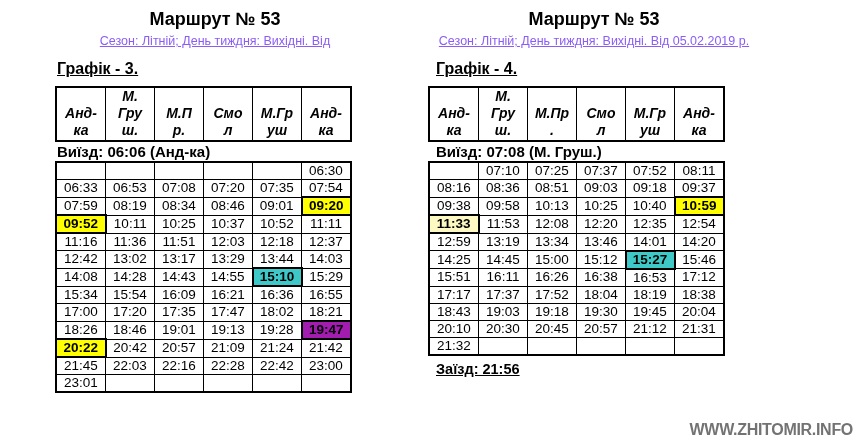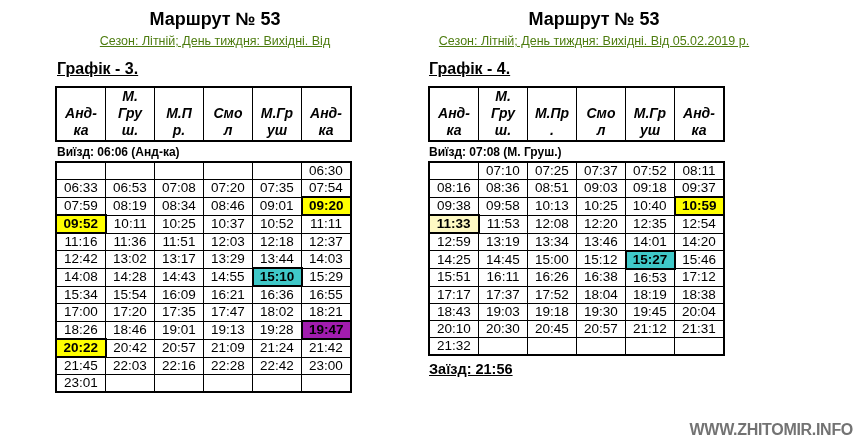--- a/index.html
+++ b/index.html
@@ -11,36 +11,36 @@
   }
   .panel{position:absolute;top:0;height:331px;}
   #panel-0{left:0;width:430px;}
   #panel-1{left:428px;width:431px;}
 
   .headwrap{margin:0;}
   #panel-0 .headwrap{width:430px;}
   #panel-1 .headwrap{width:332px;}
 
   .title{margin:8px 0 0;text-align:center;font-size:18px;font-weight:bold;line-height:22px;}
-  .subtitle{margin:4px 0 0;text-align:center;font-size:12.5px;line-height:15px;text-decoration:underline;color:#4d7c0f;}
+  .subtitle{margin:4px 0 0;text-align:center;font-size:12.5px;line-height:15px;text-decoration:underline;color:#8b5cf6;}
   .grafik{margin:10px 0 0;font-size:16px;font-weight:bold;text-decoration:underline;line-height:20px;}
   #panel-0 .grafik,#panel-0 .departure,#panel-0 .arrival{margin-left:57px;}
-  #panel-1 .grafik,#panel-1 .departure,#panel-1 .arrival{margin-left:1px;}
+  #panel-1 .grafik,#panel-1 .departure,#panel-1 .arrival{margin-left:8px;}
 
   table{border-collapse:collapse;table-layout:fixed;width:292px;border:2px solid #000;}
   #panel-0 table{margin-left:55px;}
   #panel-1 table{margin-left:0px;}
   th,td{border:1px solid #000;width:48px;text-align:center;overflow:hidden;padding:0;}
 
   .stations{margin-top:7px;height:55px;}
   .stations th{
     font-size:14px;font-weight:bold;font-style:italic;
     vertical-align:bottom;line-height:1.22;padding-bottom:1px;
   }
-  .departure{font-size:12px;font-weight:bold;margin-top:3px;line-height:14px;}
+  .departure{font-size:15px;font-weight:bold;margin-top:3px;line-height:14px;}
   .times{margin-top:2px;}
   .times td{height:16px;font-size:13.5px;line-height:16px;}
   .times td.hl{font-weight:bold;border-width:2px;}
   .arrival{font-size:14.5px;font-weight:bold;text-decoration:underline;margin-top:4px;line-height:18px;}
 
   .watermark{
     position:absolute;right:6px;bottom:4px;
     font-size:16px;font-weight:bold;letter-spacing:-0.3px;
   }
 </style>

